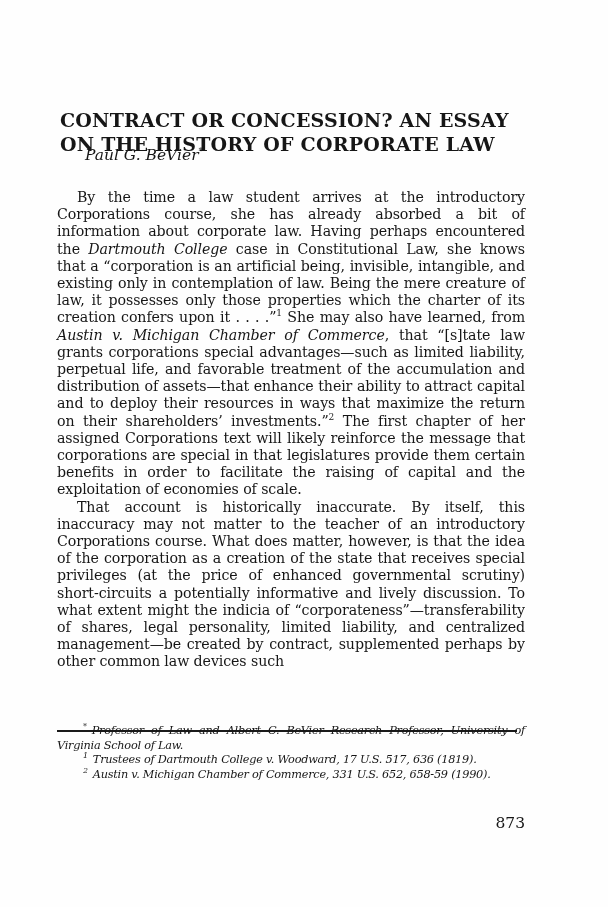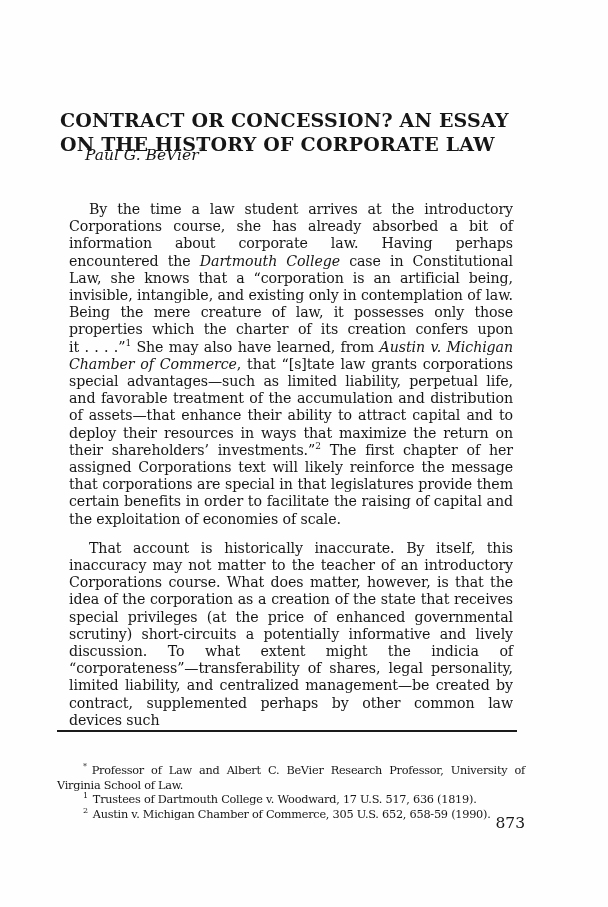--- a/index.html
+++ b/index.html
@@ -45,45 +45,46 @@
     position: absolute;
     left: 57px;
     top: 189px;
     width: 468px;
     font-size: 14.2px;
     line-height: 17.2px;
     text-align: justify;
     letter-spacing: -0.1px;
   }
   .body-text p {
-    margin: 12px;
+    margin: 0;
     text-indent: 20px;
   }
   .body-text sup {
     font-size: 9px;
     vertical-align: super;
     line-height: 0;
   }
   .fn-rule {
     position: absolute;
     left: 57px;
     top: 730px;
     width: 460px;
     height: 2px;
     background: #1a1a1a;
   }
   .footnotes {
     position: absolute;
     left: 57px;
-    top: 764px;
+    top: 724px;
     width: 468px;
     font-size: 11.3px;
     line-height: 14.5px;
     text-align: justify;
     letter-spacing: -0.25px;
+    font-style: italic;
   }
   .footnotes p {
     margin: 0;
     text-indent: 26px;
   }
   .footnotes sup {
     font-size: 8px;
     vertical-align: super;
     line-height: 0;
     margin-right: 5px;
@@ -114,18 +115,18 @@
   <div class="body-text">
     <p><span>By the time a law student arrives at the introductory Corporations course, she has already absorbed a bit of information about corporate law. Having perhaps encountered the </span><i>Dartmouth College</i><span> case in Constitutional Law, she knows that a “corporation is an artificial being, invisible, intangible, and existing only in contemplation of law. Being the mere creature of law, it possesses only those properties which the charter of its creation confers upon it&nbsp;.&nbsp;.&nbsp;.&nbsp;.”</span><sup>1</sup><span> She may also have learned, from </span><i>Austin v. Michigan Chamber of Commerce</i><span>, that “[s]tate law grants corporations special advantages—such as limited liability, perpetual life, and favorable treatment of the accumulation and distribution of assets—that enhance their ability to attract capital and to deploy their resources in ways that maximize the return on their shareholders’ investments.”</span><sup>2</sup><span> The first chapter of her assigned Corporations text will likely reinforce the message that corporations are special in that legislatures provide them certain benefits in order to facilitate the raising of capital and the exploitation of economies of scale.</span></p>
     <p><span>That account is historically inaccurate. By itself, this inaccuracy may not matter to the teacher of an introductory Corporations course. What does matter, however, is that the idea of the corporation as a creation of the state that receives special privileges (at the price of enhanced governmental scrutiny) short-circuits a potentially informative and lively discussion. To what extent might the indicia of “corporateness”—transferability of shares, legal personality, limited liability, and centralized management—be created by contract, supplemented perhaps by other common law devices such</span></p>
   </div>
 
   <div class="fn-rule"></div>
 
   <div class="footnotes">
     <p><sup>*</sup><span>Professor of Law and Albert C. BeVier Research Professor, University of Virginia School of Law.</span></p>
     <p><sup>1</sup><span>Trustees of Dartmouth College v. Woodward, 17 U.S. 517, 636 (1819).</span></p>
-    <p><sup>2</sup><span>Austin v. Michigan Chamber of Commerce, 305 U.S. 652, 658-59 (1990).</span></p>
+    <p><sup>2</sup><span>Austin v. Michigan Chamber of Commerce, 331 U.S. 652, 658-59 (1990).</span></p>
   </div>
 
   <div class="page-number">873</div>
 
 </div>
 
 </body></html>

